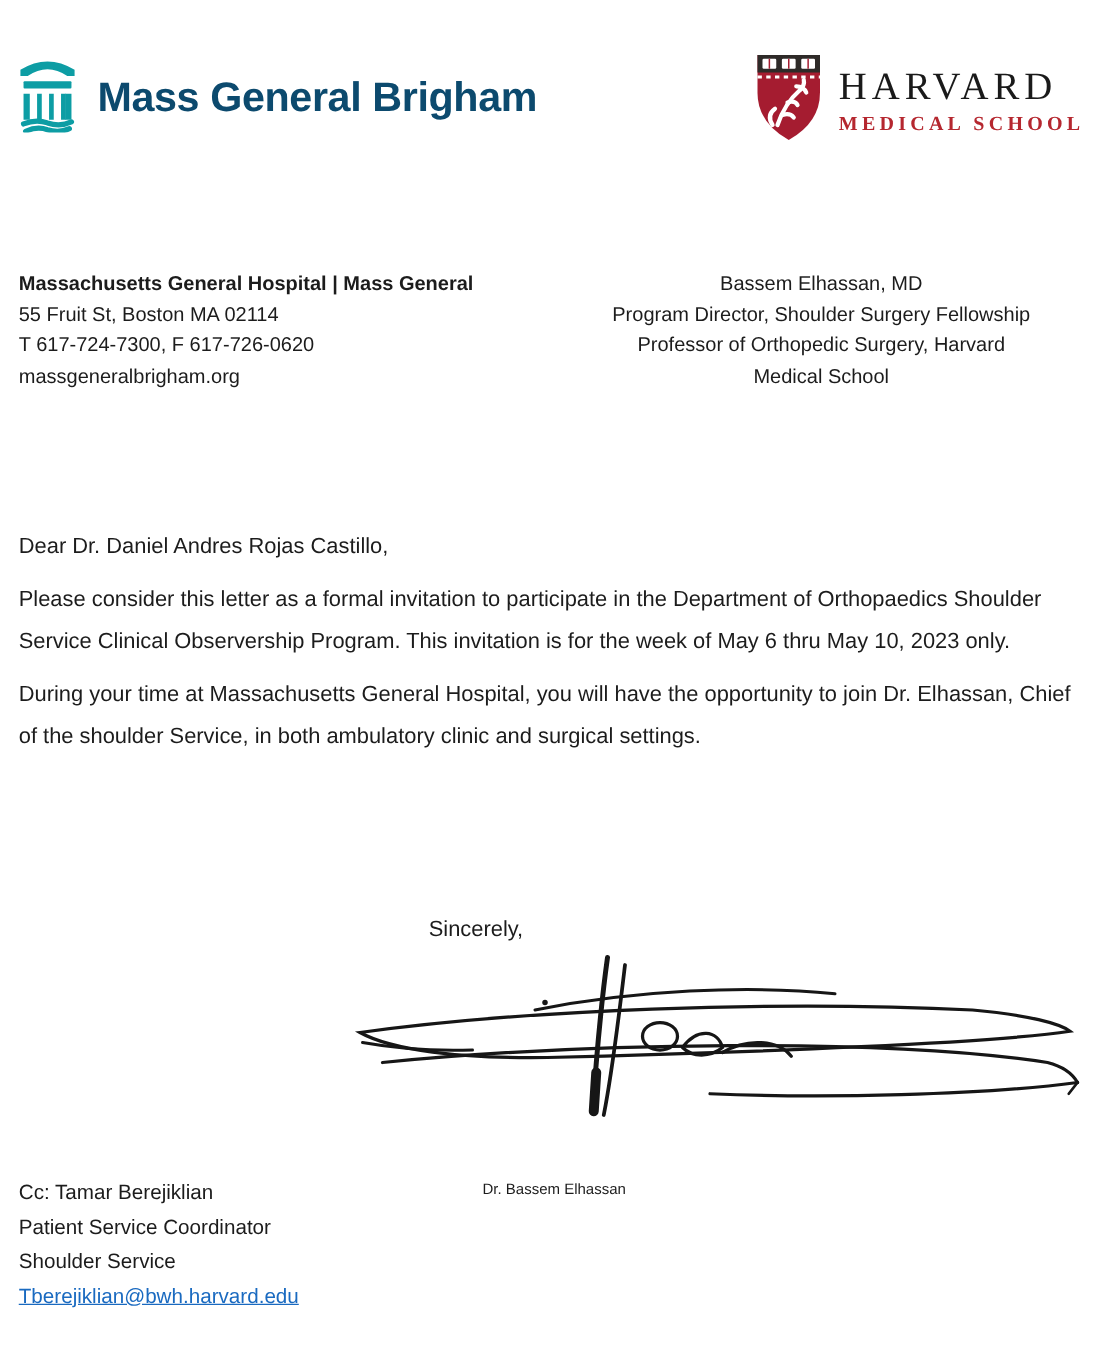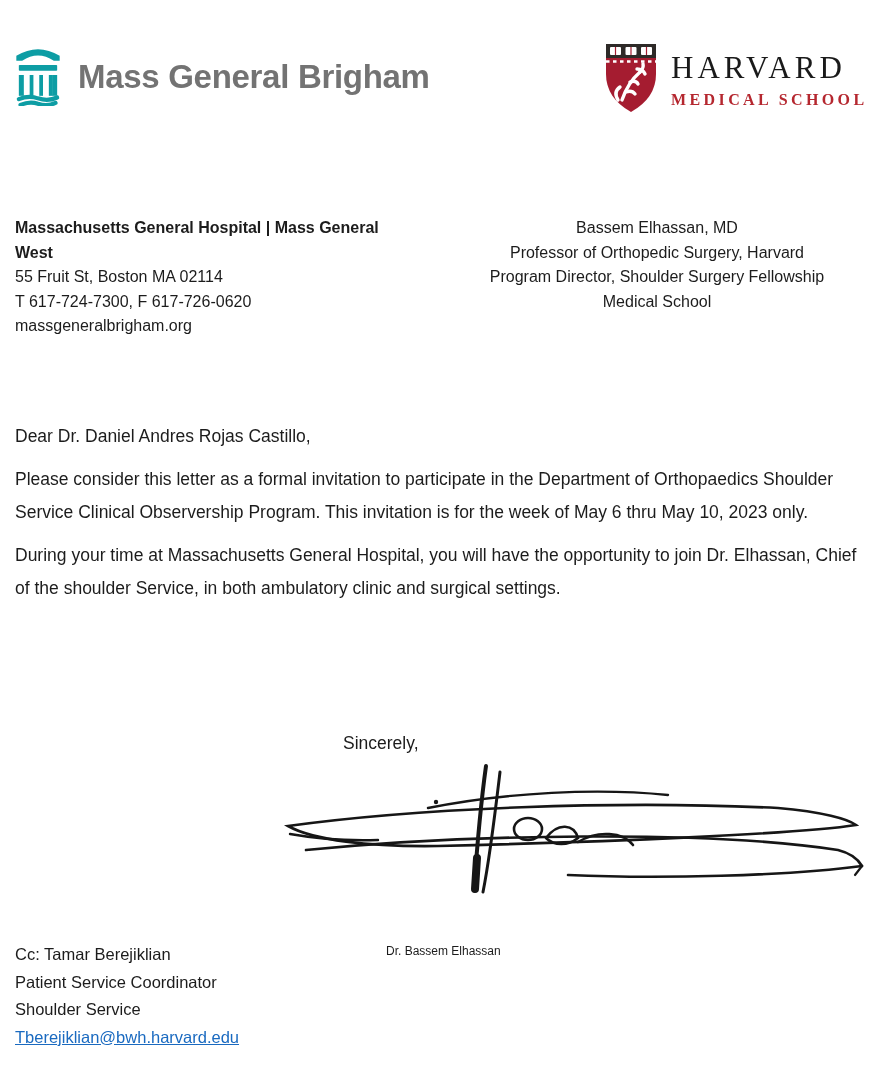--- a/index.html
+++ b/index.html
@@ -21,21 +21,21 @@
     left: 13px;
     top: 44px;
     display: flex;
     align-items: center;
     gap: 15px;
   }
   .logo-mgb .wordmark {
     font-size: 33px;
     font-weight: 700;
     letter-spacing: -0.3px;
-    color: #737373;
+    color: #0c4a6e;
     white-space: nowrap;
   }
   .logo-harvard {
     position: absolute;
     left: 604px;
     top: 42px;
     display: flex;
     align-items: center;
     gap: 13px;
   }
@@ -173,29 +173,28 @@
     </span>
     <span>
       <div class="hv-word">HARVARD</div>
       <div class="hv-school">MEDICAL SCHOOL</div>
     </span>
   </div>
 
   <div class="contact">
     <div class="col-left">
       <div class="bold">Massachusetts General Hospital | Mass General</div>
-      <div class="bold">West</div>
       <div>55 Fruit St, Boston MA 02114</div>
       <div>T 617-724-7300, F 617-726-0620</div>
       <div>massgeneralbrigham.org</div>
     </div>
     <div class="col-right">
       <div>Bassem Elhassan, MD</div>
+      <div>Program Director, Shoulder Surgery Fellowship</div>
       <div>Professor of Orthopedic Surgery, Harvard</div>
-      <div>Program Director, Shoulder Surgery Fellowship</div>
       <div>Medical School</div>
     </div>
   </div>
 
   <div class="letter-body">
     <p>Dear Dr. Daniel Andres Rojas Castillo,</p>
     <p>Please consider this letter as a formal invitation to participate in the Department of Orthopaedics Shoulder Service Clinical Observership Program. This invitation is for the week of May 6 thru May 10, 2023 only.</p>
     <p>During your time at Massachusetts General Hospital, you will have the opportunity to join Dr. Elhassan, Chief of the shoulder Service, in both ambulatory clinic and surgical settings.</p>
   </div>
 

